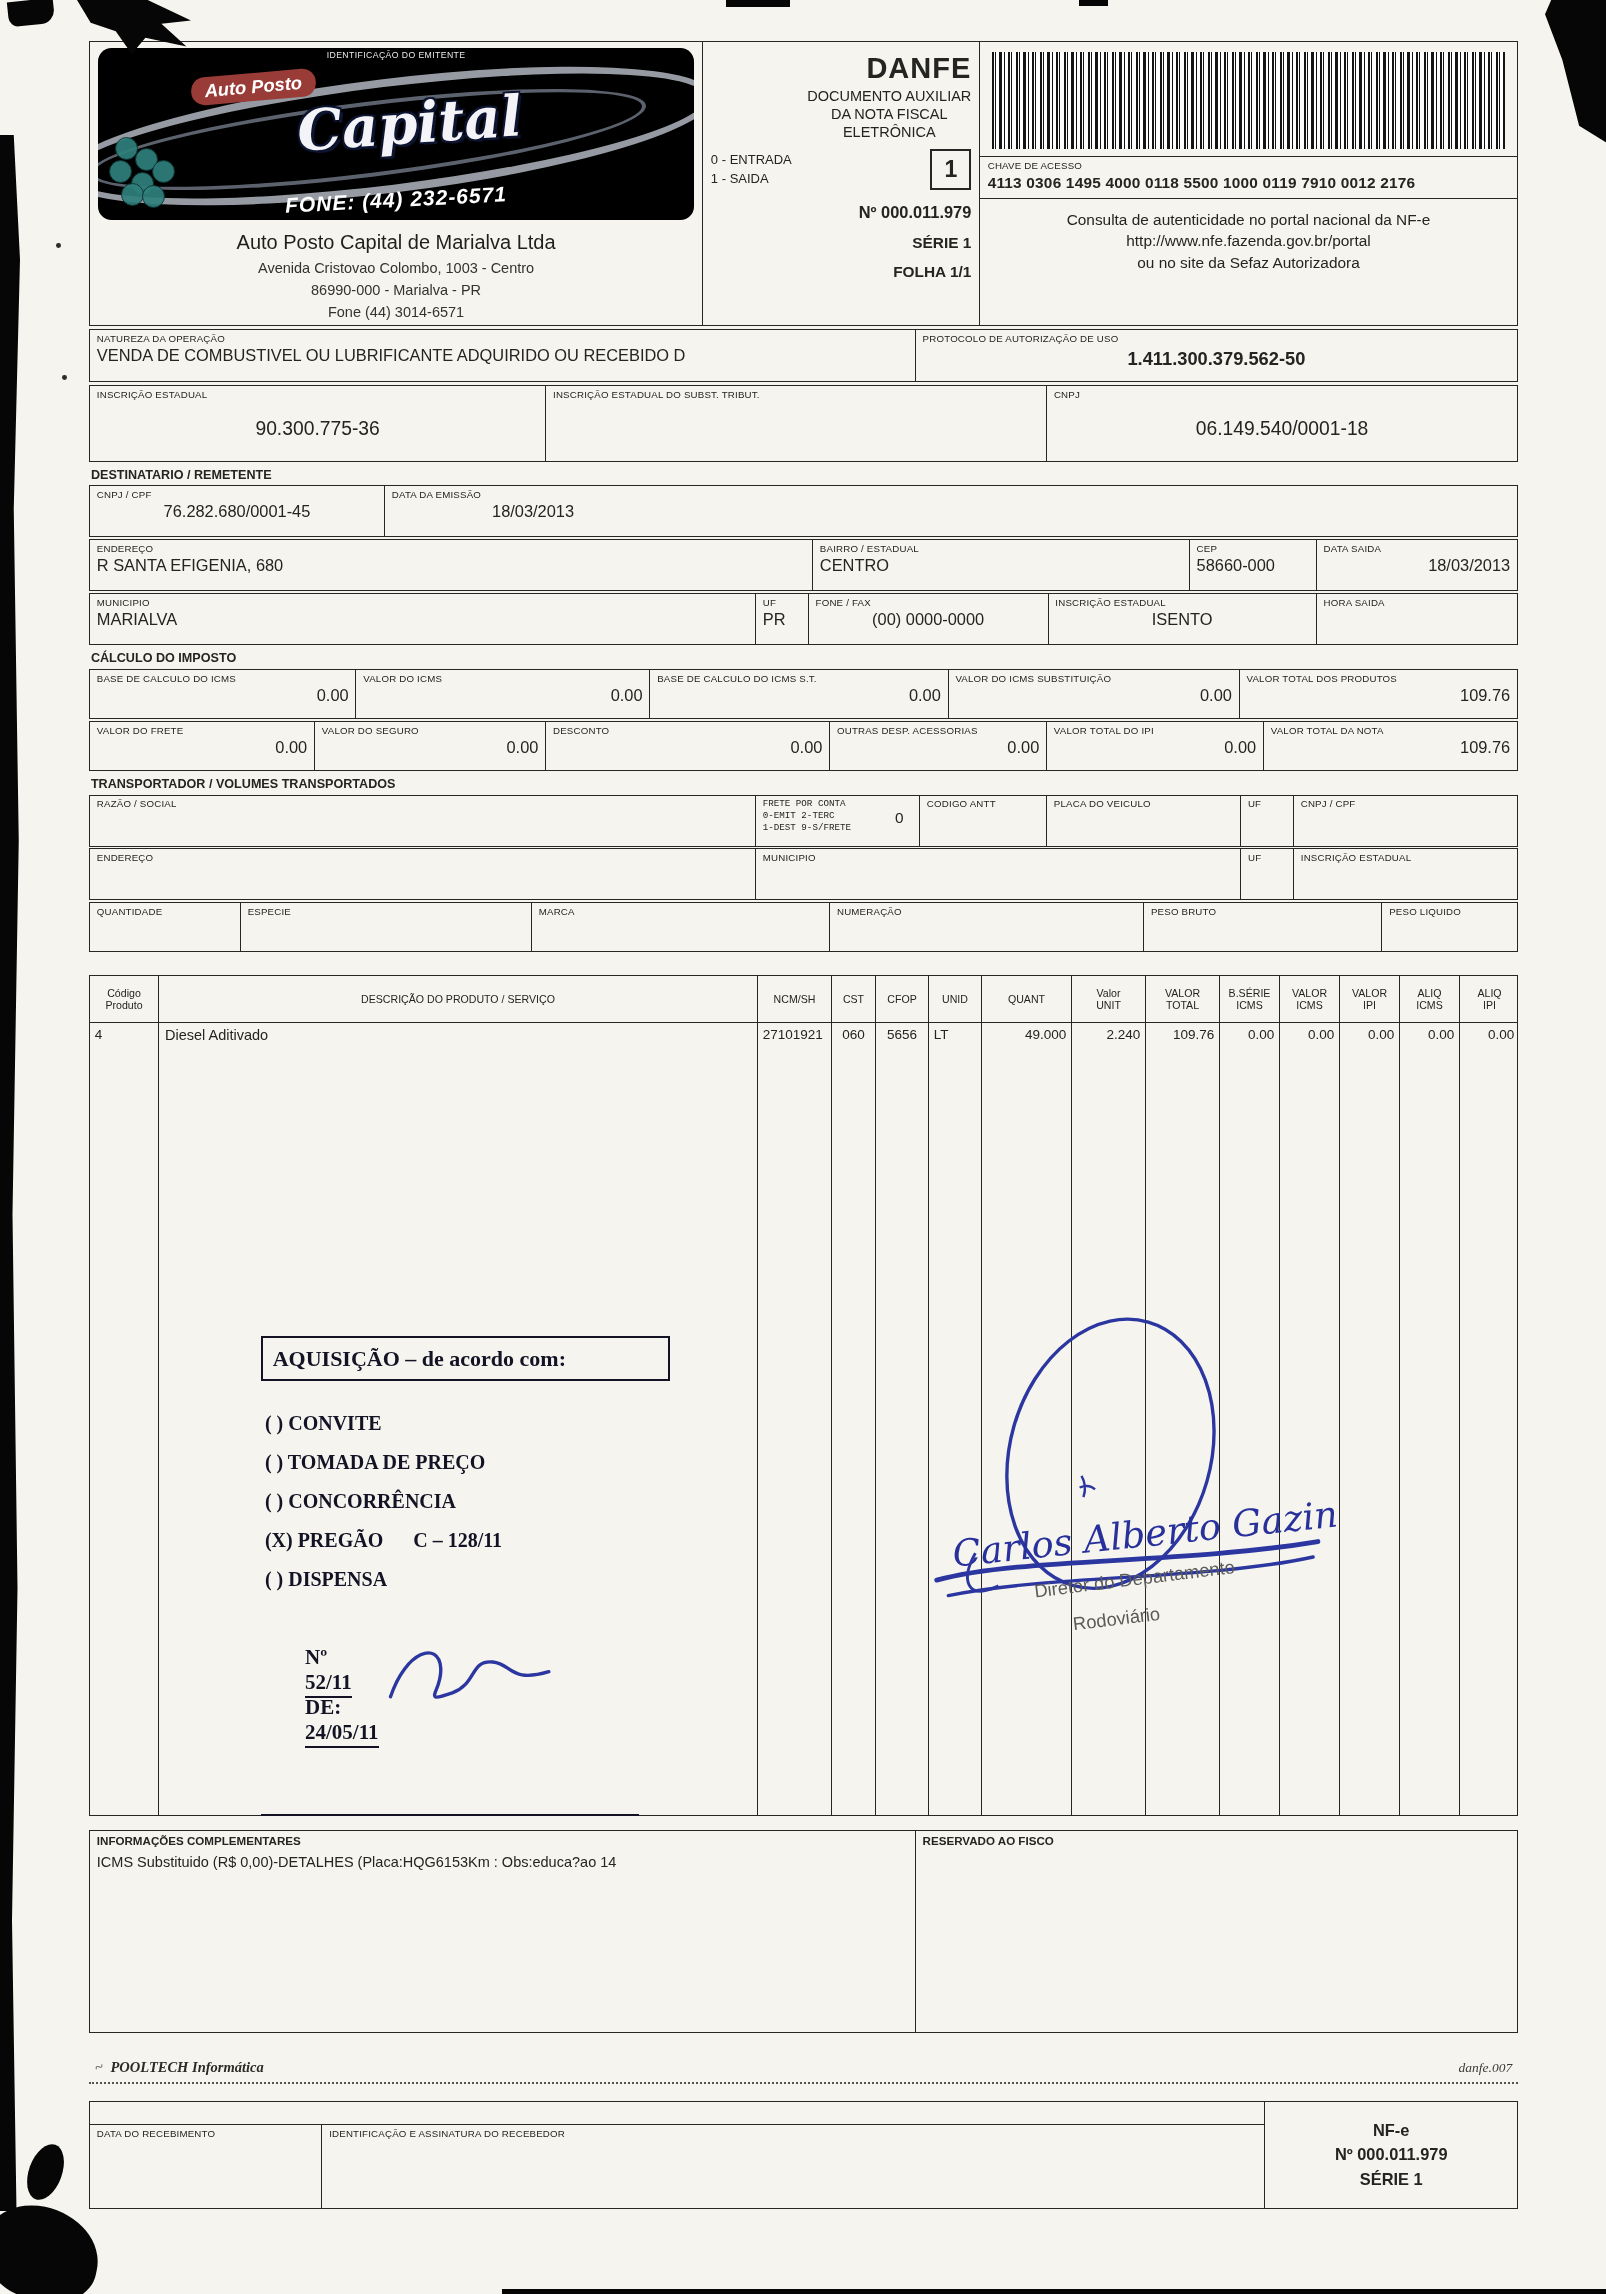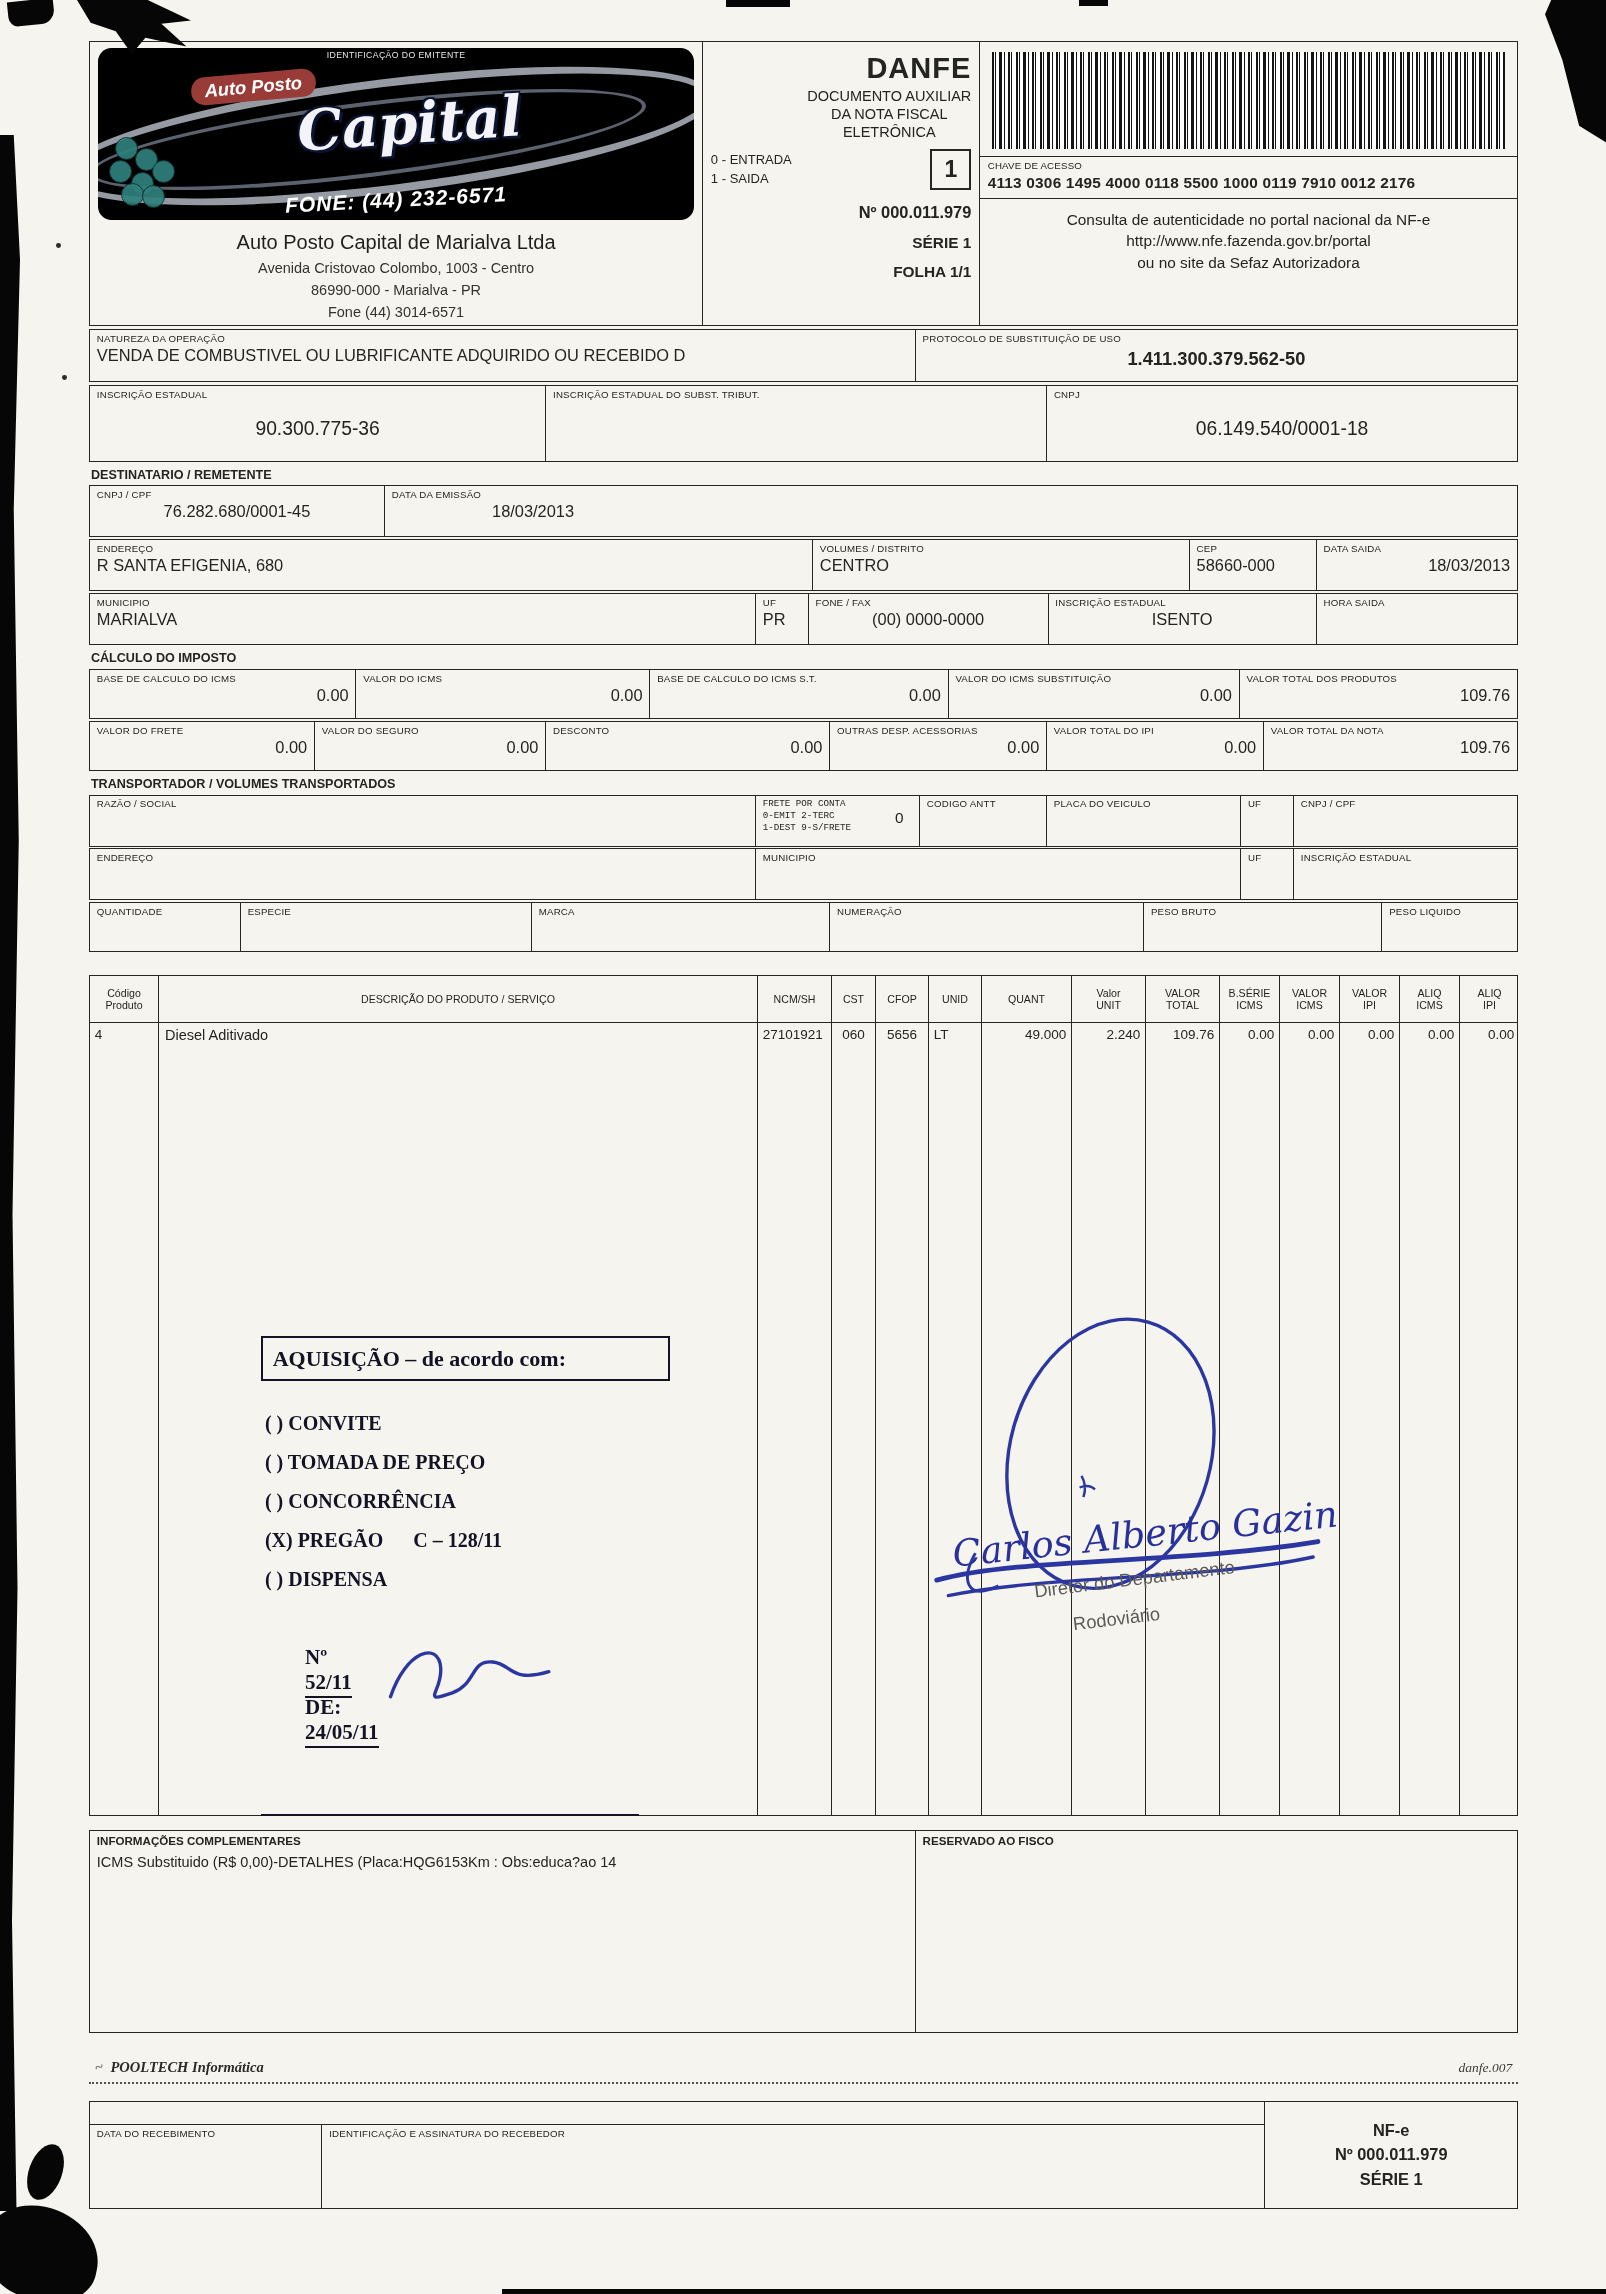--- a/index.html
+++ b/index.html
@@ -199,21 +199,21 @@
 ou no site da Sefaz Autorizadora</div>
     </div>
   </div>
 
   <div class="box row natureza mt3">
     <div class="cell" style="width:57.8%">
       <div class="lbl">NATUREZA DA OPERAÇÃO</div>
       <div class="val">VENDA DE COMBUSTIVEL OU LUBRIFICANTE ADQUIRIDO OU RECEBIDO D</div>
     </div>
     <div class="cell" style="width:42.2%">
-      <div class="lbl">PROTOCOLO DE SUBSTITUIÇÃO DE USO</div>
+      <div class="lbl">PROTOCOLO DE AUTORIZAÇÃO DE USO</div>
       <div class="proto-val">1.411.300.379.562-50</div>
     </div>
   </div>
 
   <div class="box row inscricao mt3">
     <div class="cell" style="width:31.9%">
       <div class="lbl">INSCRIÇÃO ESTADUAL</div>
       <div class="big-val">90.300.775-36</div>
     </div>
     <div class="cell" style="width:35.1%">
@@ -236,21 +236,21 @@
       <div class="lbl">DATA DA EMISSÃO</div>
       <div class="val tr">18/03/2013</div>
     </div>
   </div>
   <div class="box row r54 mt2">
     <div class="cell" style="width:50.6%">
       <div class="lbl">ENDEREÇO</div>
       <div class="val">R SANTA EFIGENIA, 680</div>
     </div>
     <div class="cell" style="width:26.4%">
-      <div class="lbl">VOLUMES / DISTRITO</div>
+      <div class="lbl">BAIRRO / ESTADUAL</div>
       <div class="val">CENTRO</div>
     </div>
     <div class="cell" style="width:8.9%">
       <div class="lbl">CEP</div>
       <div class="val">58660-000</div>
     </div>
     <div class="cell" style="width:14.1%">
       <div class="lbl">DATA SAIDA</div>
       <div class="val tr">18/03/2013</div>
     </div>

